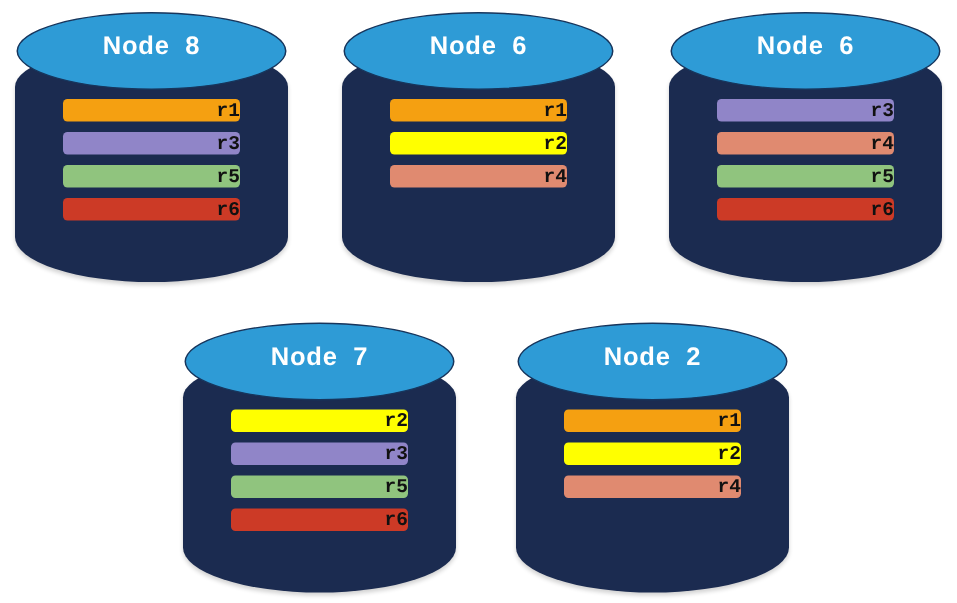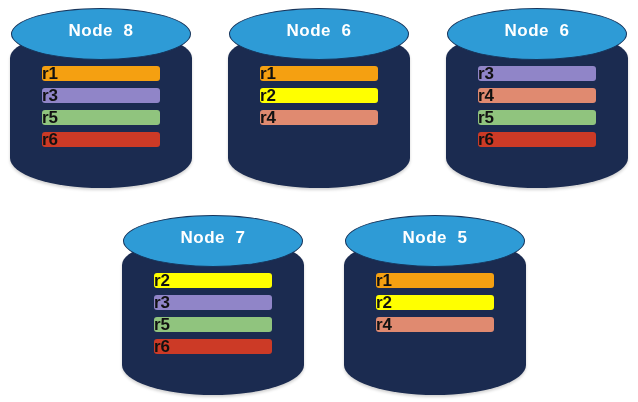--- a/index.html
+++ b/index.html
@@ -71,26 +71,27 @@
     top: 58px;
     width: 118px;
     z-index: 2;
   }
 
   .record {
     position: relative;
     height: 15px;
     margin-bottom: 7px;
     border-radius: 3px;
-    text-align: left;
-    font-size: 17px;
+    text-align: right;
+    font-size: 13px;
     font-weight: bold;
     color: #111111;
     line-height: 15px;
     box-sizing: border-box;
+    font-family: Liberation Mono, monospace;
   }
 
   
   .n1 { left: 10px;  top: 8px;  }
   .n2 { left: 228px; top: 8px;  }
   .n3 { left: 446px; top: 8px;  }
   .n4 { left: 122px; top: 215px;}
   .n5 { left: 344px; top: 215px;}
 </style>
 </head>
@@ -141,21 +142,21 @@
       <div class="record" style="background: rgb(255, 255, 0); color: rgb(17, 17, 17);">r2</div>
       <div class="record" style="background: rgb(144, 133, 200); color: rgb(17, 17, 17);">r3</div>
       <div class="record" style="background: rgb(144, 196, 126); color: rgb(17, 17, 17);">r5</div>
       <div class="record" style="background: rgb(204, 58, 38); color: rgb(17, 17, 17);">r6</div>
     </div>
   </div>
 
   <div class="node n5">
     <div class="cyl-body" style="background: rgb(27, 43, 80);"></div>
     <div class="cyl-top" style="background: rgb(46, 155, 214);"></div>
-    <div class="node-label" style="color: rgb(255, 255, 255);">Node  5</div>
+    <div class="node-label" style="color: rgb(255, 255, 255);">Node  2</div>
     <div class="records">
       <div class="record" style="background: rgb(245, 160, 17); color: rgb(17, 17, 17);">r1</div>
       <div class="record" style="background: rgb(255, 255, 0); color: rgb(17, 17, 17);">r2</div>
       <div class="record" style="background: rgb(224, 138, 112); color: rgb(17, 17, 17);">r4</div>
     </div>
   </div>
 
 </div>
 
 </body></html>

